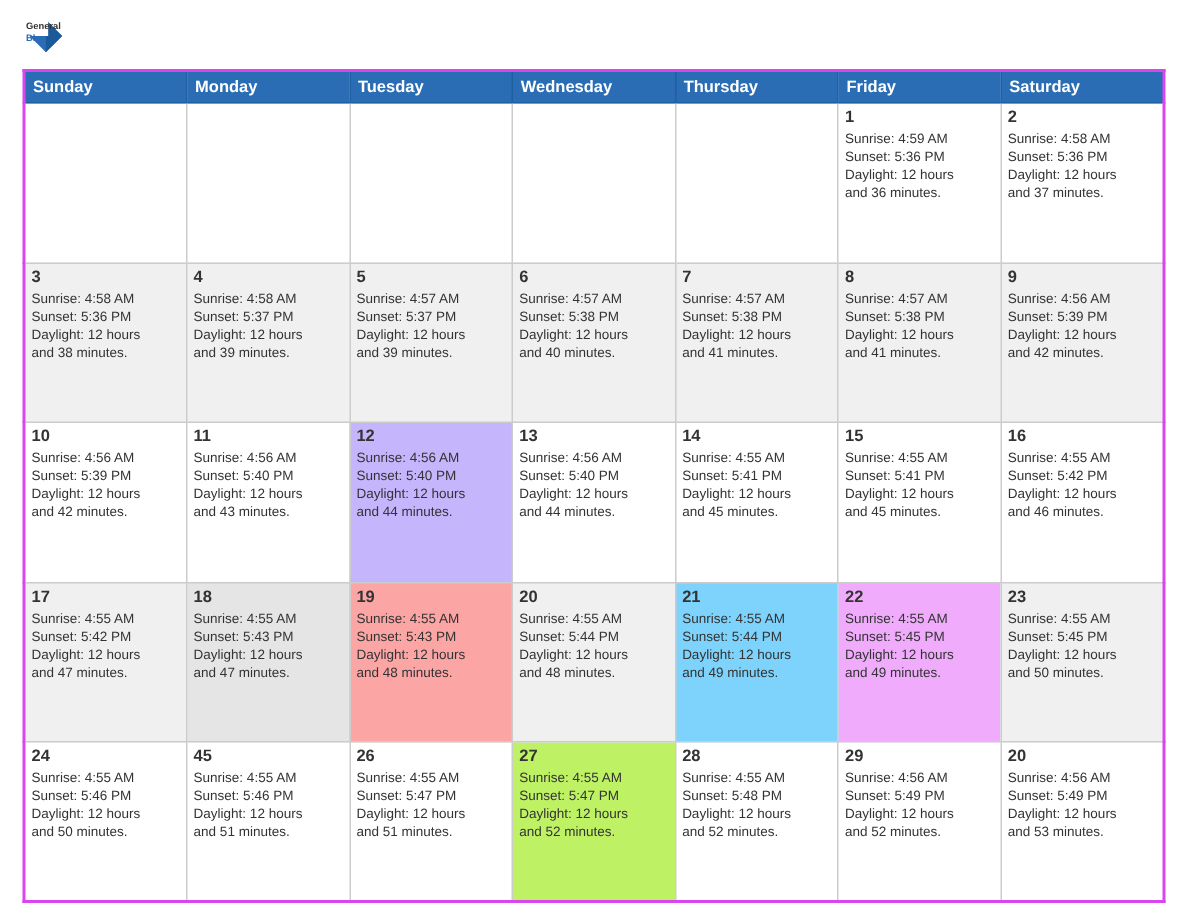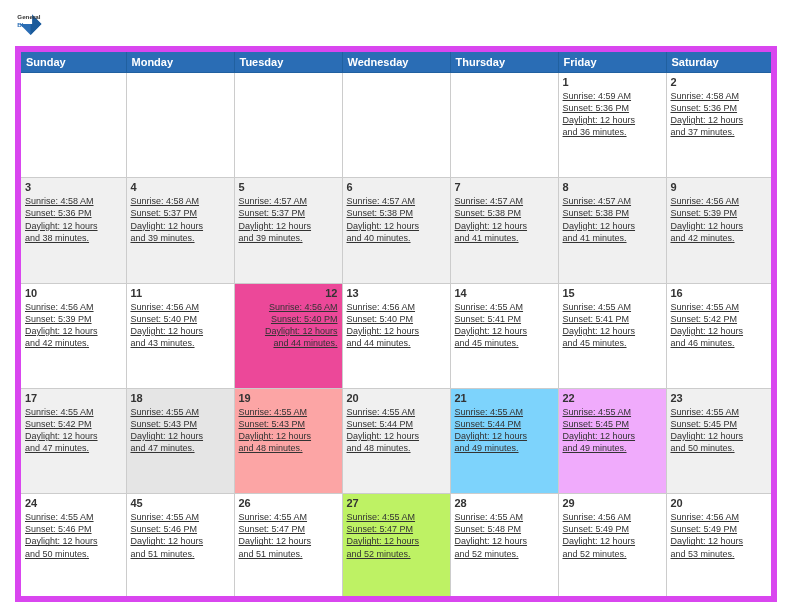--- a/index.html
+++ b/index.html
@@ -48,21 +48,21 @@
       font-size: 32px;
       font-weight: normal;
       color: #333;
     }
     .location {
       font-size: 14px;
       color: #555;
     }
     .calendar {
       flex: 1;
-      border: 6px solid #d946ef;
+      border: 2px solid #d946ef;
       border-collapse: collapse;
       width: 100%;
       table-layout: fixed;
     }
     .calendar th {
       background-color: #2a6db5;
       color: #fff;
       font-size: 11px;
       font-weight: bold;
       padding: 4px 5px;
@@ -87,21 +87,20 @@
     .day-num {
       font-size: 11px;
       font-weight: bold;
       display: block;
       margin-bottom: 2px;
     }
     .day-info {
       font-size: 9px;
       line-height: 1.35;
       color: #333;
-      text-decoration: underline;
     }
     td.empty {
       background: #fff;
     }
   </style>
 </head>
 <body>
 
 <div class="page">
   <div class="header">
@@ -218,21 +217,21 @@
 Daylight: 12 hours
 and 42 minutes.</div>
           </td>
           <td style="background: rgb(255, 255, 255);">
             <span class="day-num">11</span>
             <div class="day-info" style="white-space: pre-line;">Sunrise: 4:56 AM
 Sunset: 5:40 PM
 Daylight: 12 hours
 and 43 minutes.</div>
           </td>
-          <td style="background: #ec4899; text-align: right;">
+          <td style="background: #c4b5fd;">
             <span class="day-num">12</span>
             <div class="day-info" style="white-space: pre-line;">Sunrise: 4:56 AM
 Sunset: 5:40 PM
 Daylight: 12 hours
 and 44 minutes.</div>
           </td>
           <td style="background: rgb(255, 255, 255);">
             <span class="day-num">13</span>
             <div class="day-info" style="white-space: pre-line;">Sunrise: 4:56 AM
 Sunset: 5:40 PM

